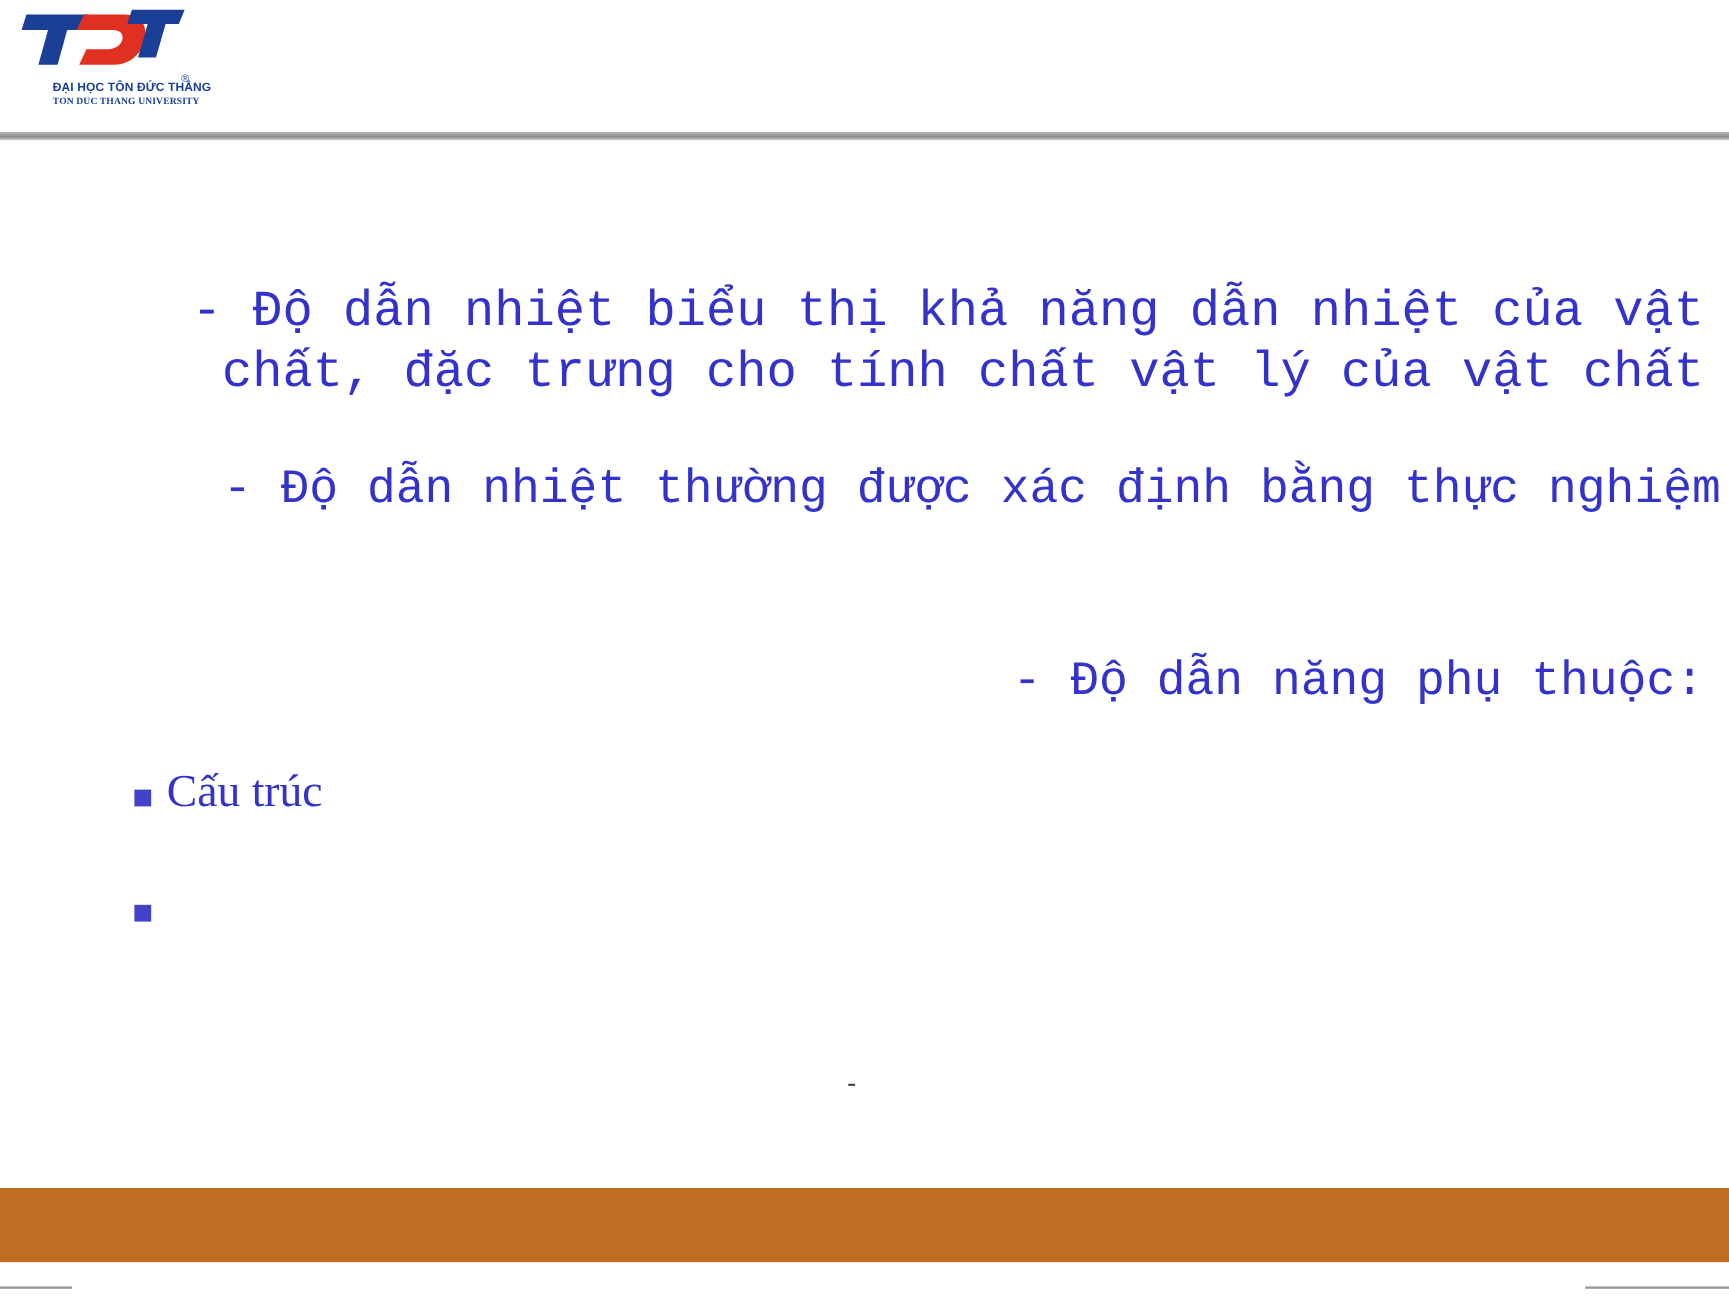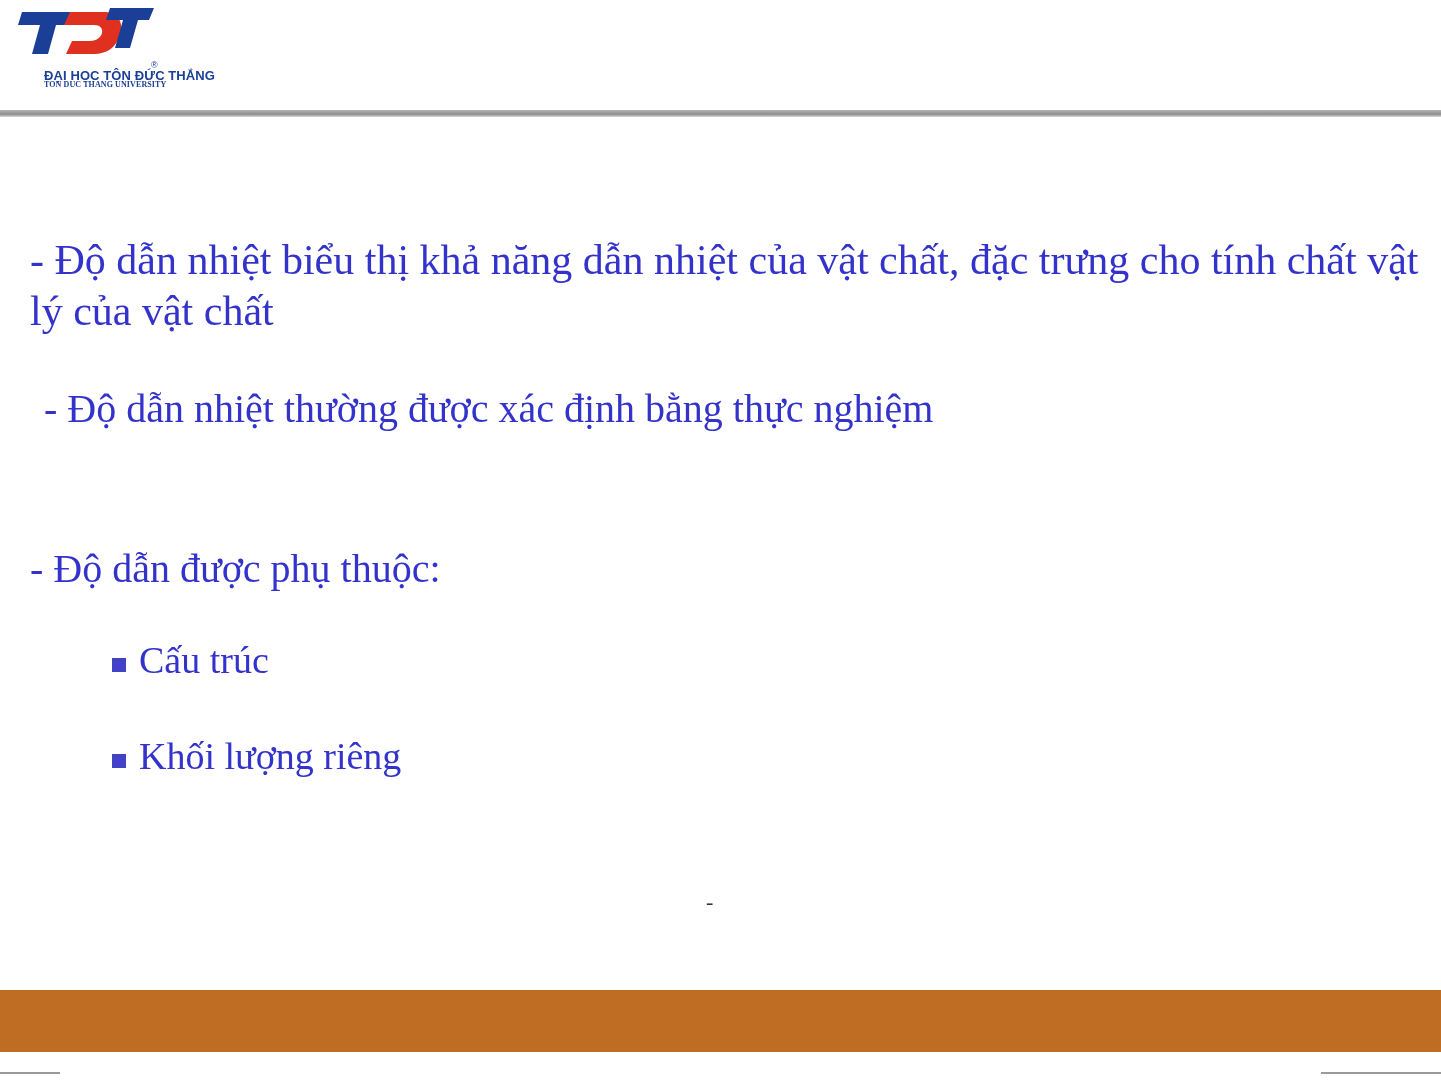--- a/index.html
+++ b/index.html
@@ -54,21 +54,21 @@
   .logo svg {
     display: block;
   }
   .logo-text1 {
     position: absolute;
     left: 26px;
     top: 60px;
     width: 120px;
     text-align: center;
     font-family: "Liberation Sans", sans-serif;
-    font-size: 13px;
+    font-size: 10px;
     font-weight: bold;
     color: #1b3f96;
     letter-spacing: 0.1px;
     white-space: nowrap;
   }
   .logo-text2 {
     position: absolute;
     left: 26px;
     top: 72px;
     width: 120px;
@@ -93,23 +93,24 @@
   .content {
     position: absolute;
     left: 0;
     top: 117px;
     width: 1441px;
     height: 860px;
   }
   .para {
     position: absolute;
     color: #3333cc;
-    font-family: Liberation Serif, serif;
+    font-family: Liberation Mono, monospace;
     font-weight: normal;
     line-height: 1.22;
+    text-align: right;
   }
   .p1 {
     left: 30px;
     top: 118px;
     width: 1390px;
     font-size: 42px;
   }
   .p2 {
     left: 44px;
     top: 268px;
@@ -212,30 +213,29 @@
       <div class="logo-text1">ĐẠI HỌC TÔN ĐỨC THẮNG</div>
       <div class="logo-text2">TON DUC THANG UNIVERSITY</div>
     </div>
   </div>
   <div class="header-rule"></div>
 
   <div class="content">
 
     <div class="para p1"> - Độ dẫn nhiệt biểu thị khả năng dẫn nhiệt của vật chất, đặc trưng cho tính chất vật lý của vật chất</div>
     <div class="para p2">- Độ dẫn nhiệt thường được xác định bằng thực nghiệm</div>
-    <div class="para p4">- Độ dẫn được phụ thuộc:</div>
+    <div class="para p4">- Độ dẫn năng phụ thuộc:</div>
 
     <div class="bullets">
       <div class="bullet">
         <span class="bullet-marker"></span>
         <span class="bullet-text">Cấu trúc</span>
       </div>
       <div class="bullet">
         <span class="bullet-marker"></span>
-        <span class="bullet-text">Khối lượng riêng</span>
       </div>
     </div>
 
     <div class="stray-dash">-</div>
   </div>
 
   <div class="footer-bar"></div>
   <div class="footer-white"></div>
   <div class="footer-tick tick-left"></div>
   <div class="footer-tick tick-right"></div>

